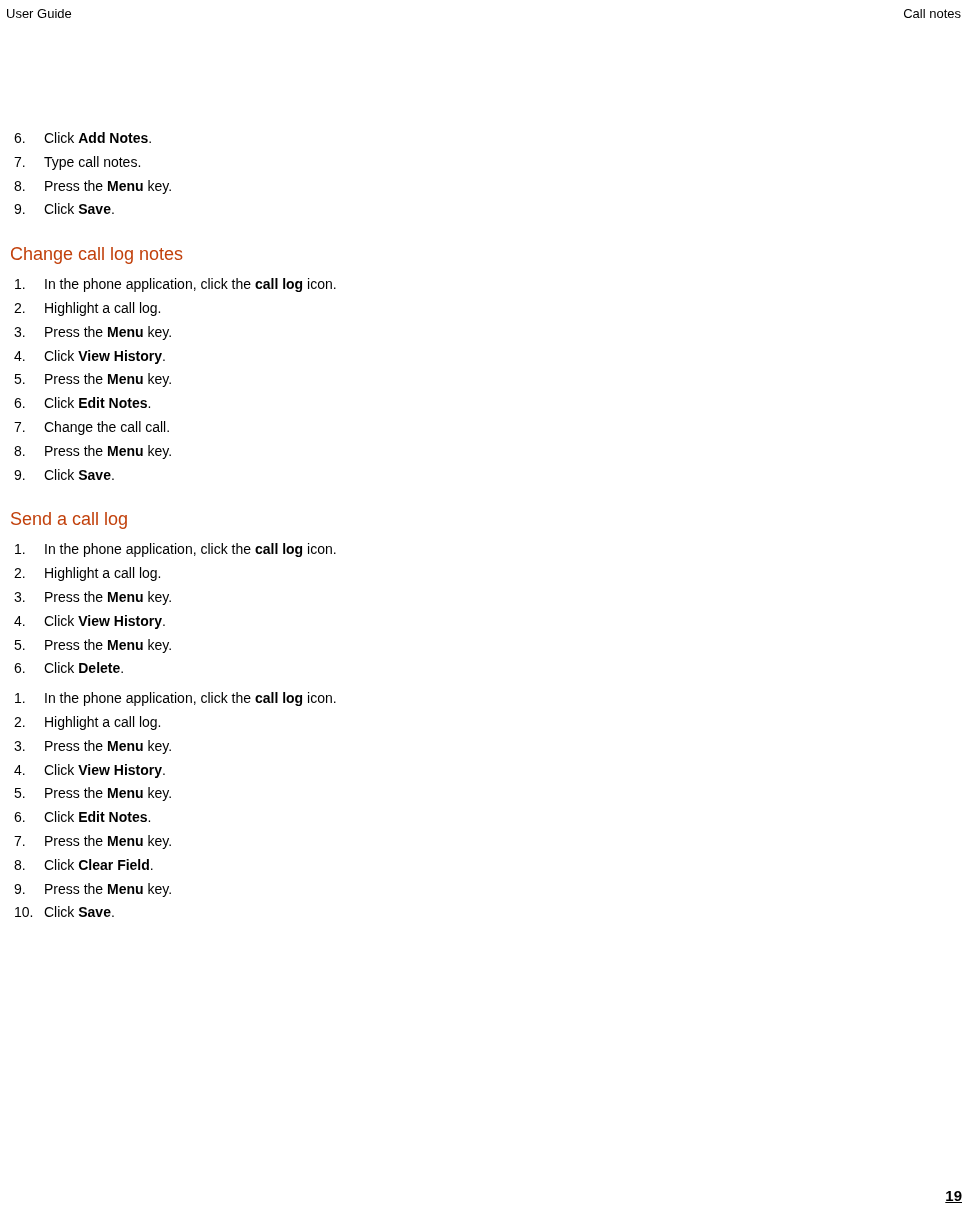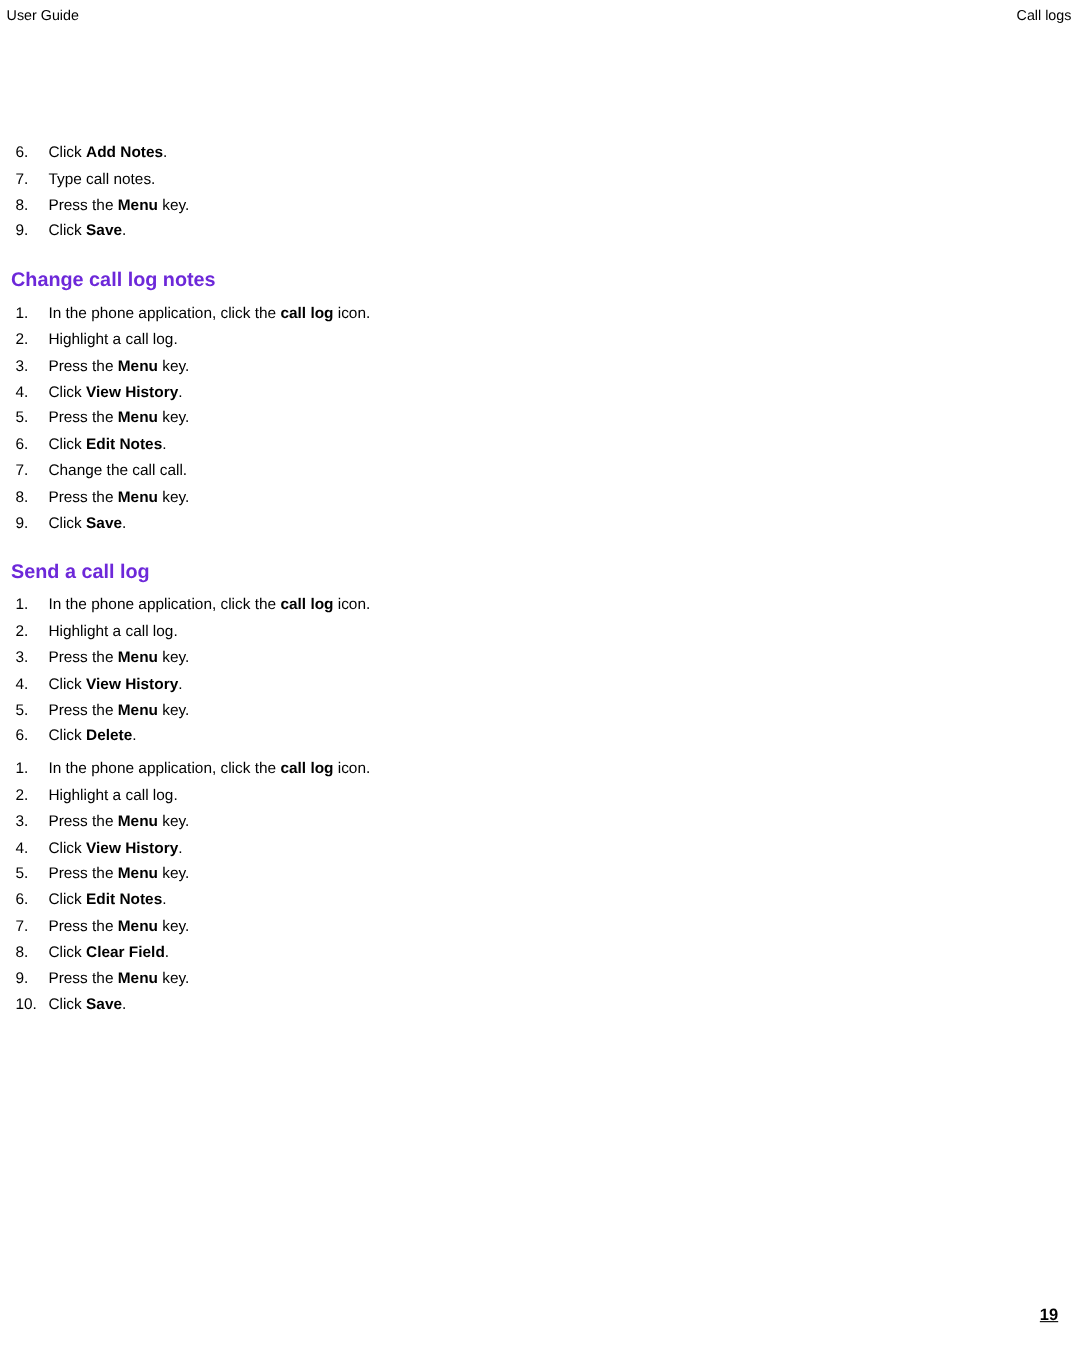--- a/index.html
+++ b/index.html
@@ -9,31 +9,31 @@
       color: #000;
       font-family: "Segoe UI", Arial, sans-serif;
       width: 974px;
       height: 1228px;
       position: relative;
       overflow: hidden;
     }
     .header {
       display: flex;
       justify-content: space-between;
-      padding: 6px 0 0 6px;
+      padding: 6px 13px 0 6px;
       font-size: 13px;
       font-weight: 400;
     }
     .content {
       padding: 106px 0 0 10px;
     }
     .section-title {
-      color: #6d28d9;
+      color: #c2410c;
       font-size: 18px;
-      font-weight: 700;
+      font-weight: 400;
       margin: 22px 0 8px 0;
       padding-left: 0;
     }
     ol.steps {
       list-style: none;
       margin: 0 0 6px 0;
       padding: 0;
       font-size: 14px;
       line-height: 1.7;
     }
@@ -59,21 +59,21 @@
       font-size: 15px;
       font-weight: 700;
       text-decoration: underline;
     }
   </style>
 </head>
 <body>
 
 <div class="header">
   <span>User Guide</span>
-  <span>Call logs</span>
+  <span>Call notes</span>
 </div>
 
 <div class="content">
 
   <ol class="steps">
       <li>
         <span class="num">6.</span>
         <span class="text">Click <span class="b">Add Notes</span>.</span>
       </li>
       <li>

